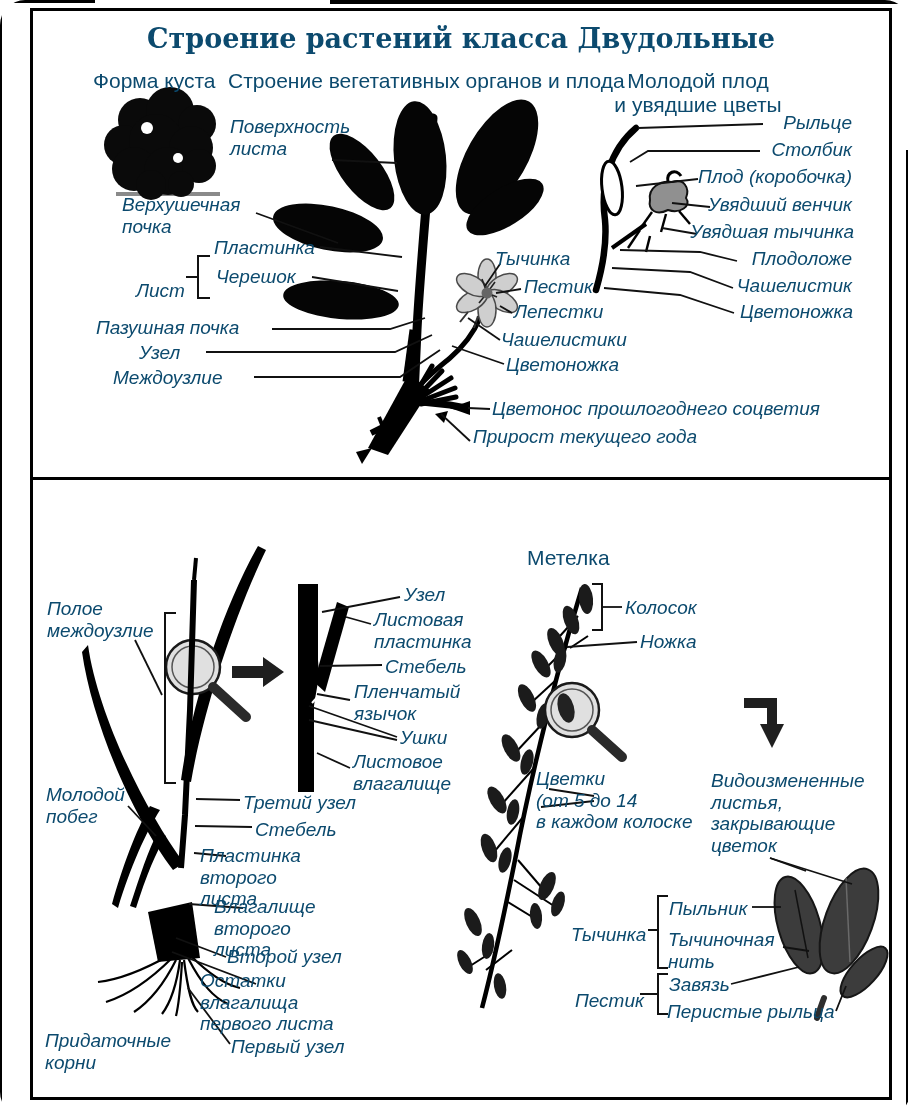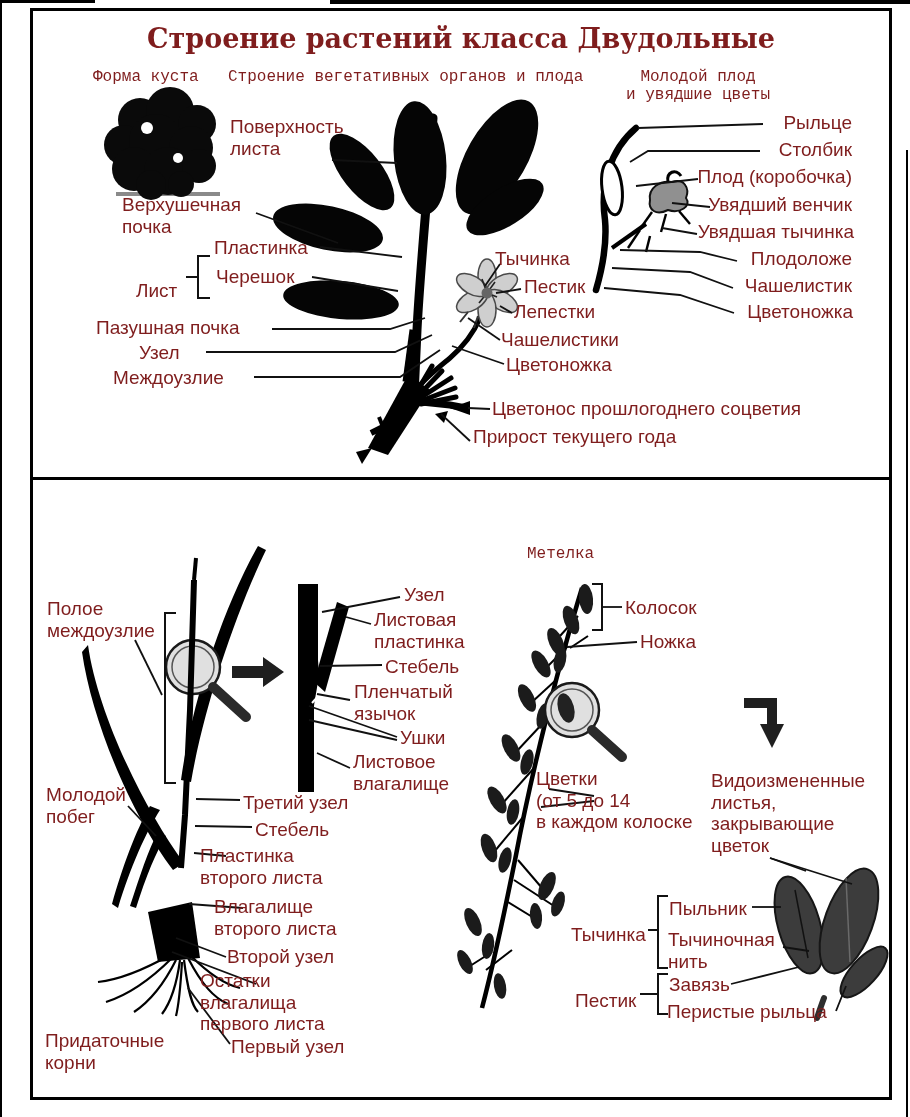--- a/index.html
+++ b/index.html
@@ -1,24 +1,24 @@
 <!DOCTYPE html>
 <html><head>
 <meta charset="utf-8">
 <style>
   html,body{margin:0;padding:0;background:#fff;}
   #canvas{position:relative;width:910px;height:1117px;background:#fff;overflow:hidden;
-          font-family:"Liberation Sans","DejaVu Sans",sans-serif;color:#7f1d1d;}
+          font-family:"Liberation Sans","DejaVu Sans",sans-serif;color:#0c4a6e;border-radius:25px;}
   .edge{position:absolute;background:#000;}
   .frame{position:absolute;left:30px;top:8px;width:856px;height:1086px;border:3px solid #000;}
   .divider{position:absolute;left:30px;top:477px;width:862px;height:3px;background:#000;}
   .ptitle{position:absolute;left:33px;width:856px;text-align:center;
           font-family:"DejaVu Serif","Liberation Serif",serif;font-weight:bold;font-size:27px;}
-  .cap{position:absolute;font-size:16px;line-height:1.12;white-space:pre-line;font-family:Liberation Mono, monospace;}
-  .lbl{position:absolute;font-size:19px;line-height:1.14;white-space:pre-line;}
+  .cap{position:absolute;font-size:21px;line-height:1.12;white-space:pre-line;}
+  .lbl{position:absolute;font-size:19px;line-height:1.14;white-space:pre-line;font-style:italic;}
   .r{text-align:left;}
   .c{text-align:center;}
   svg{position:absolute;left:0;top:0;}
 </style>
 </head>
 <body>
 
 <div id="canvas">
 
   <div class="edge" style="left:0;top:0;width:95px;height:3px"></div>

